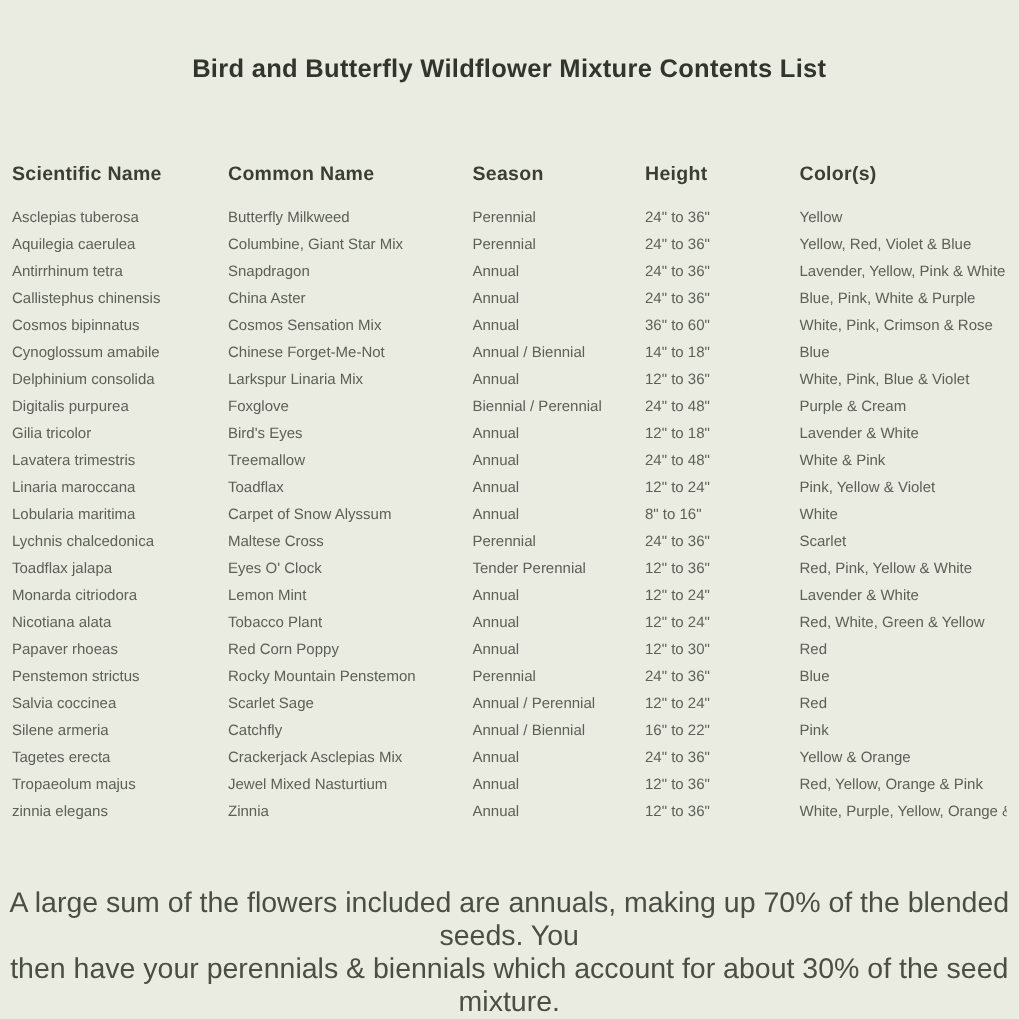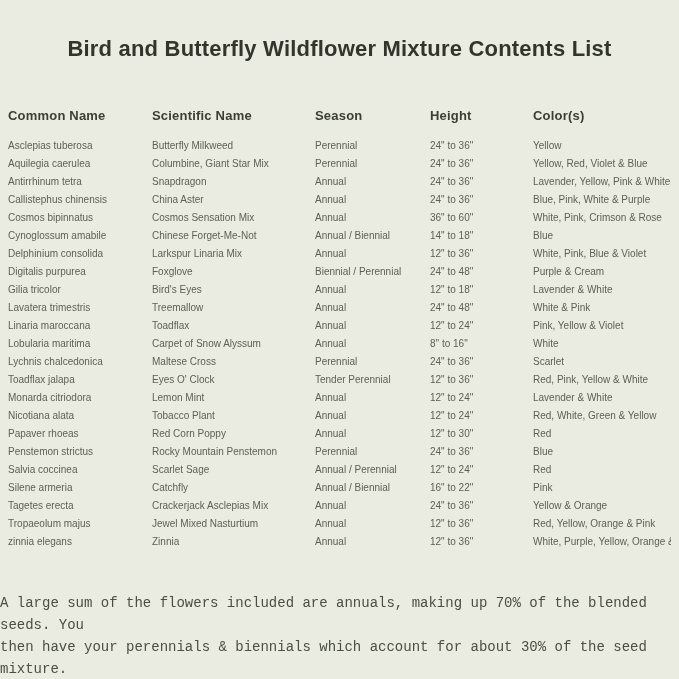--- a/index.html
+++ b/index.html
@@ -14,21 +14,21 @@
   body{
     background:var(--bg);
     font-family:"Liberation Sans", sans-serif;
     position:relative;
     overflow:hidden;
   }
   .page-title{
     position:absolute;
     top:36px;left:0;right:0;
     text-align:center;
-    font-size:22px;
+    font-size:17px;
     font-weight:700;
     color:var(--title);
     letter-spacing:.2px;
   }
   .table{
     position:absolute;
     top:105px;left:8px;right:8px;
   }
   .grid-row{
     display:grid;
@@ -50,36 +50,36 @@
   }
   .trow span{
     font-size:10px;
     color:var(--body);
     white-space:nowrap;
     overflow:hidden;
   }
   .footer{
     position:absolute;
     top:592px;left:0;right:0;
-    text-align:left;
-    font-family:Liberation Mono, monospace;
-    font-size:14px;
+    text-align:center;
+    font-family:Liberation Sans, sans-serif;
+    font-size:19px;
     line-height:22px;
     color:var(--footer);
   }
 </style>
 </head>
 <body>
 
 <h1 class="page-title">Bird and Butterfly Wildflower Mixture Contents List</h1>
 
 <div class="table">
   <div class="grid-row thead">
+    <span>Scientific Name</span>
     <span>Common Name</span>
-    <span>Scientific Name</span>
     <span>Season</span>
     <span>Height</span>
     <span>Color(s)</span>
   </div>
   <div id="table-body">
       <div class="grid-row trow">
         <span>Asclepias tuberosa</span>
         <span>Butterfly Milkweed</span>
         <span>Perennial</span>
         <span>24" to 36"</span>

